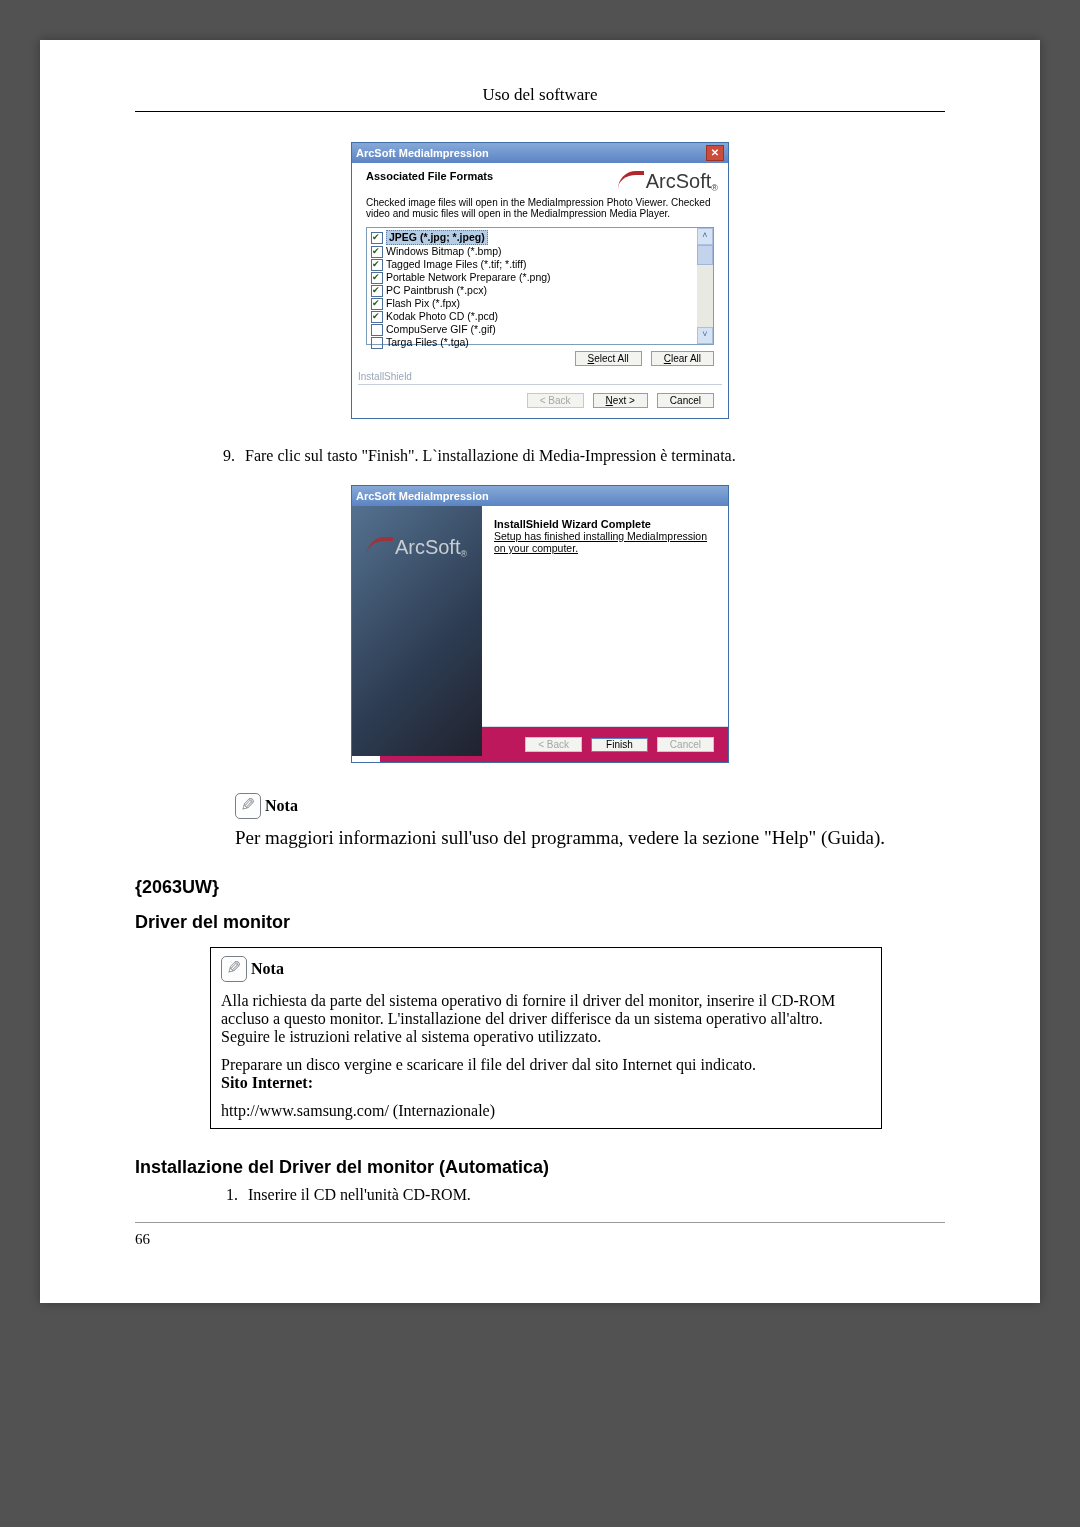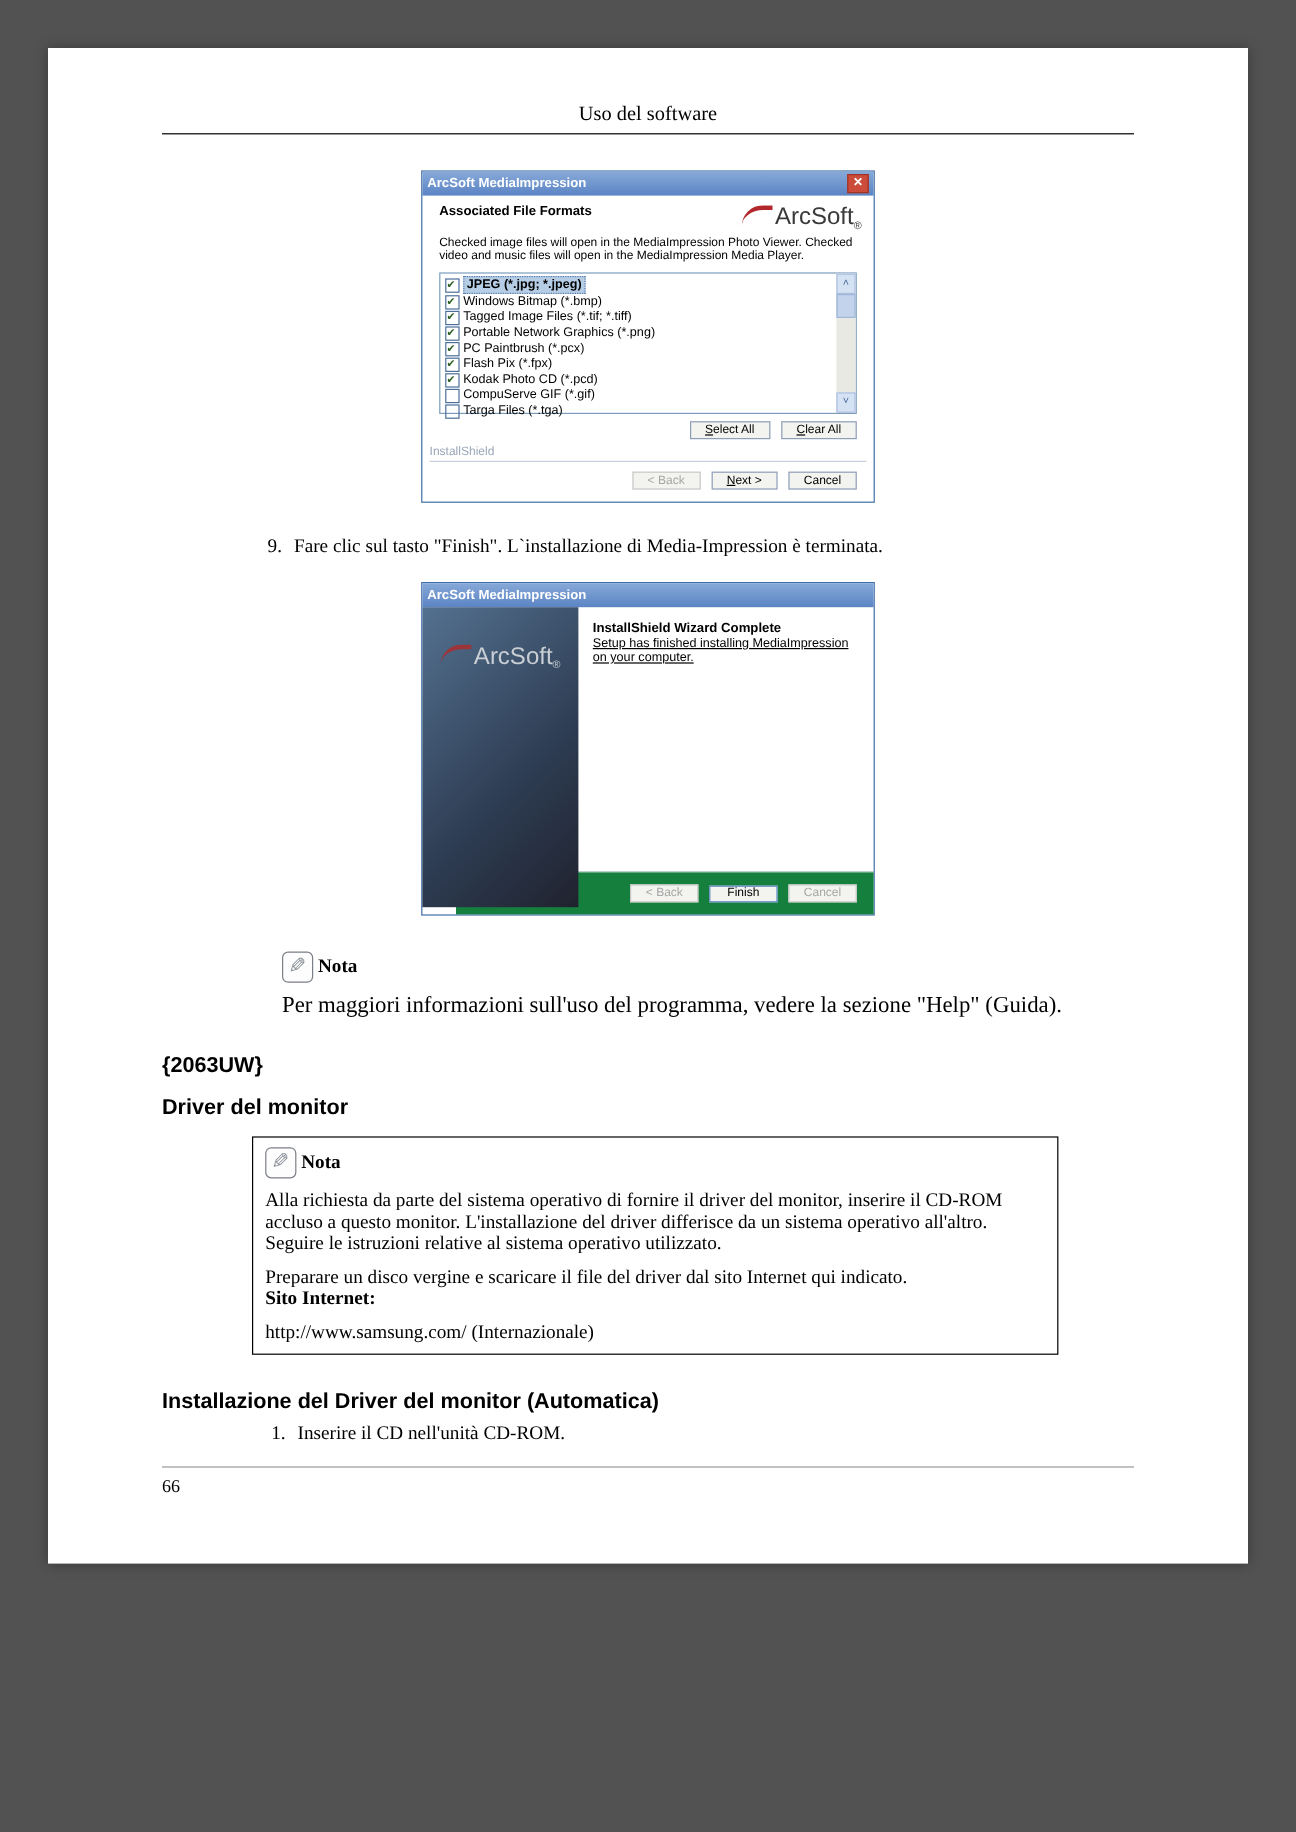--- a/index.html
+++ b/index.html
@@ -251,21 +251,21 @@
     }
     .d2-right .complete-text {
       font-size: 10.5px;
       margin-top: 0;
       text-decoration: underline;
     }
     .d2-bottom {
       border-top: 1px solid #d6dde6;
       padding: 10px 14px;
       text-align: right;
-      background: #15803d;
+      background: #be185d;
       margin-left: 28px;
     }
     .btn.focus {
       border: 1.5px solid #5b84c4;
       padding: 0.5px 14px;
     }
 
     
     .note-inline {
       margin-left: 100px;
@@ -378,21 +378,21 @@
           <div class="row">
             <span class="chk checked"></span>
             <span>Windows Bitmap (*.bmp)</span>
           </div>
           <div class="row">
             <span class="chk checked"></span>
             <span>Tagged Image Files (*.tif; *.tiff)</span>
           </div>
           <div class="row">
             <span class="chk checked"></span>
-            <span>Portable Network Graphics (*.png)</span>
+            <span>Portable Network Preparare (*.png)</span>
           </div>
           <div class="row">
             <span class="chk checked"></span>
             <span>PC Paintbrush (*.pcx)</span>
           </div>
           <div class="row">
             <span class="chk checked"></span>
             <span>Flash Pix (*.fpx)</span>
           </div>
           <div class="row">

